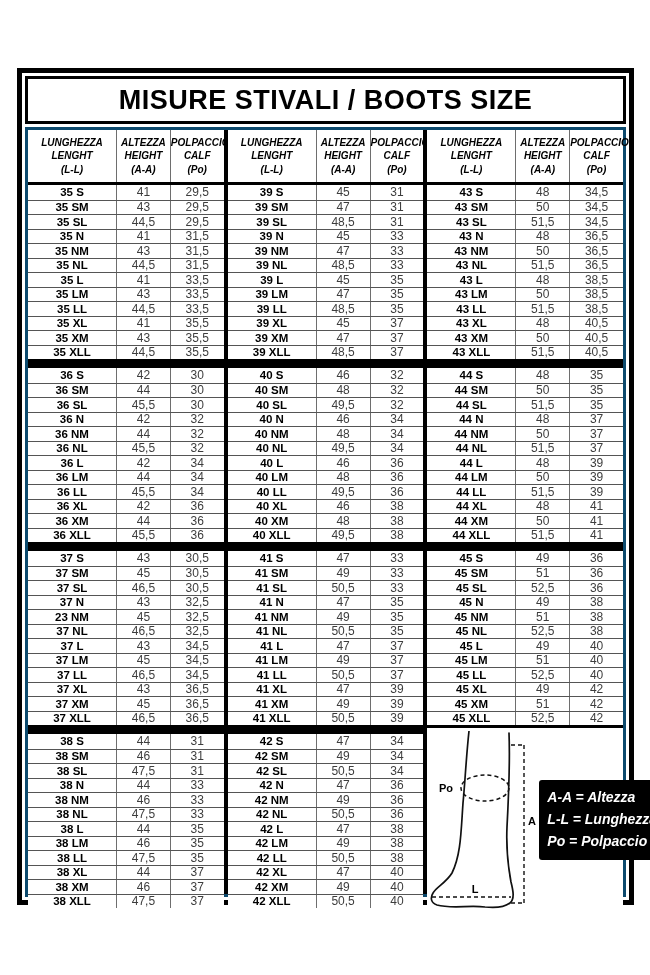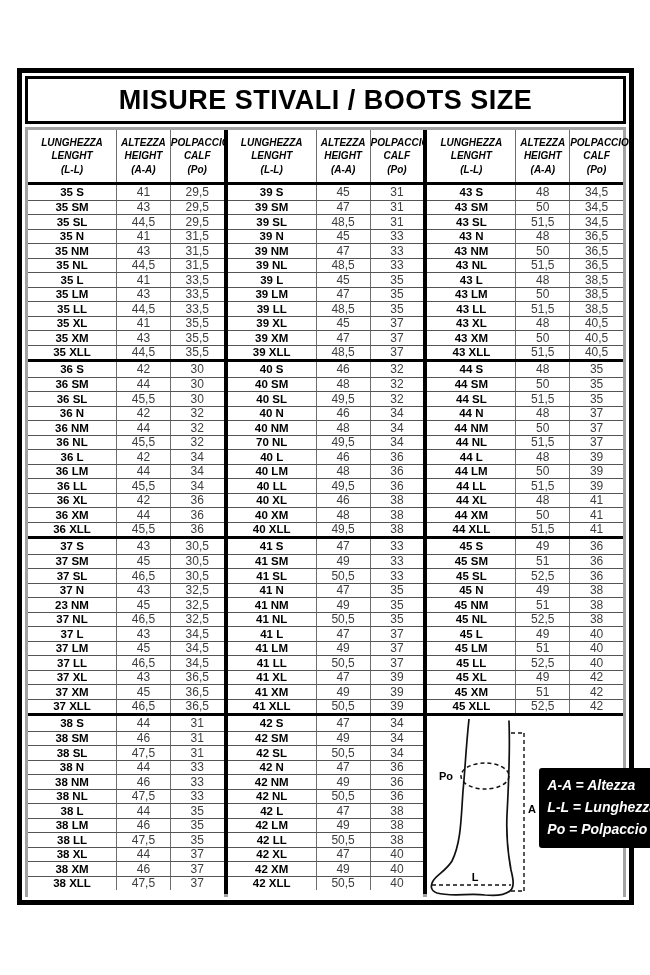--- a/index.html
+++ b/index.html
@@ -1,27 +1,27 @@
 <!DOCTYPE html>
 <html><head>
 <meta charset="utf-8">
 <style>
   html,body{margin:0;padding:0;background:#fff;}
   body{width:650px;height:975px;font-family:"Liberation Sans",sans-serif;-webkit-font-smoothing:antialiased;}
   .page{box-sizing:border-box;padding:68px 16px 0 17px;border-radius:24px;}
   .table-outer{box-sizing:border-box;border:5px solid #000;padding:3px;background:#fff;width:617px;}
   .title-box{box-sizing:border-box;border:3px solid #000;height:48px;display:flex;align-items:center;justify-content:center;
     font-weight:bold;font-size:27px;letter-spacing:.5px;color:#000;margin-bottom:3px;}
-  .groups{box-sizing:border-box;display:grid;grid-template-columns:repeat(3,1fr);gap:4px;background:#000;border:3px solid #a3a3a3;height:770px;}
+  .groups{box-sizing:border-box;display:grid;grid-template-columns:repeat(3,1fr);gap:4px;background:#000;border:3px solid #0c4a6e;height:770px;}
   .group{display:flex;flex-direction:column;gap:3px;background:#000;min-width:0;}
   .header-row{background:#fff;display:grid;grid-template-columns:45% 27.5% 27.5%;height:52px;flex:0 0 auto;}
   .header-cell{display:flex;flex-direction:column;justify-content:center;text-align:center;
     font-weight:bold;font-style:italic;font-size:10px;line-height:1.32;color:#000;border-left:1px solid #6e6e6e;}
   .header-cell:first-child{border-left:none;}
-  .blocks{display:flex;flex-direction:column;gap:3px;background:#000;}
+  .blocks{display:flex;flex-direction:column;gap:9px;background:#000;}
   .group--full .blocks{flex:1;}
   .block{background:#fff;box-sizing:border-box;}
   .blocks .block:last-child{flex:1;}
   .row{display:grid;grid-template-columns:45% 27.5% 27.5%;height:14.5px;box-sizing:border-box;border-top:1px solid #555;}
   .block .row:first-child{border-top:none;}
   .cell{display:flex;align-items:center;justify-content:center;height:100%;box-sizing:border-box;border-left:1px solid #6e6e6e;overflow:hidden;}
   .cell:first-child{border-left:none;}
   .cell.size{font-weight:bold;font-size:11.5px;color:#000;}
   .cell.val{font-size:12px;color:#3d3d3d;}
   .diagram-cell{background:#fff;flex:1;display:flex;align-items:stretch;padding:3px 4px 3px 0;}
@@ -410,21 +410,21 @@
                 <span class="cell size">40 N</span>
                 <span class="cell val">46</span>
                 <span class="cell val">34</span>
               </div>
               <div class="row">
                 <span class="cell size">40 NM</span>
                 <span class="cell val">48</span>
                 <span class="cell val">34</span>
               </div>
               <div class="row">
-                <span class="cell size">70 NL</span>
+                <span class="cell size">40 NL</span>
                 <span class="cell val">49,5</span>
                 <span class="cell val">34</span>
               </div>
               <div class="row">
                 <span class="cell size">40 L</span>
                 <span class="cell val">46</span>
                 <span class="cell val">36</span>
               </div>
               <div class="row">
                 <span class="cell size">40 LM</span>

